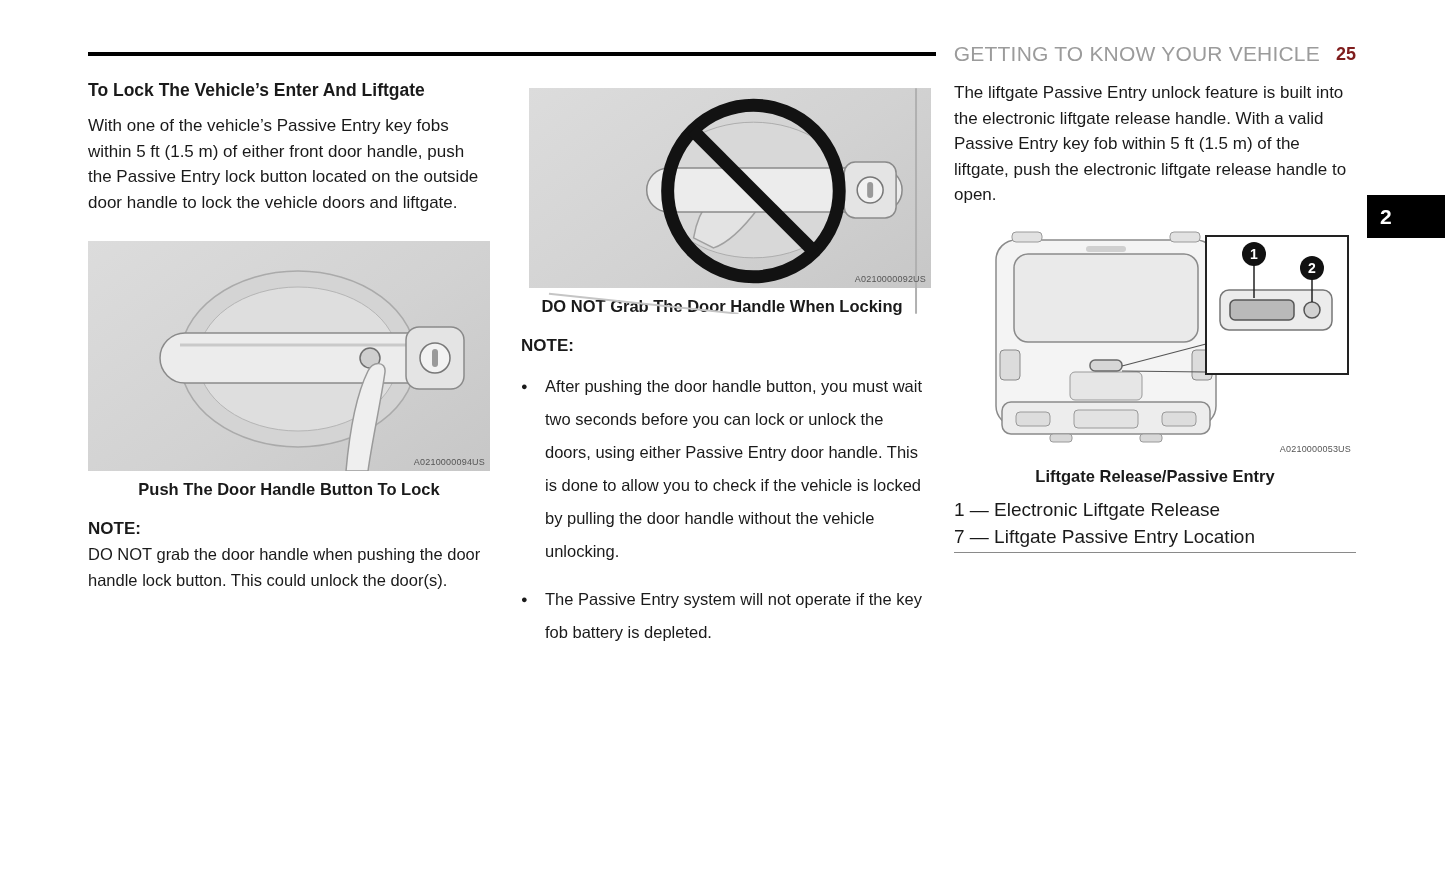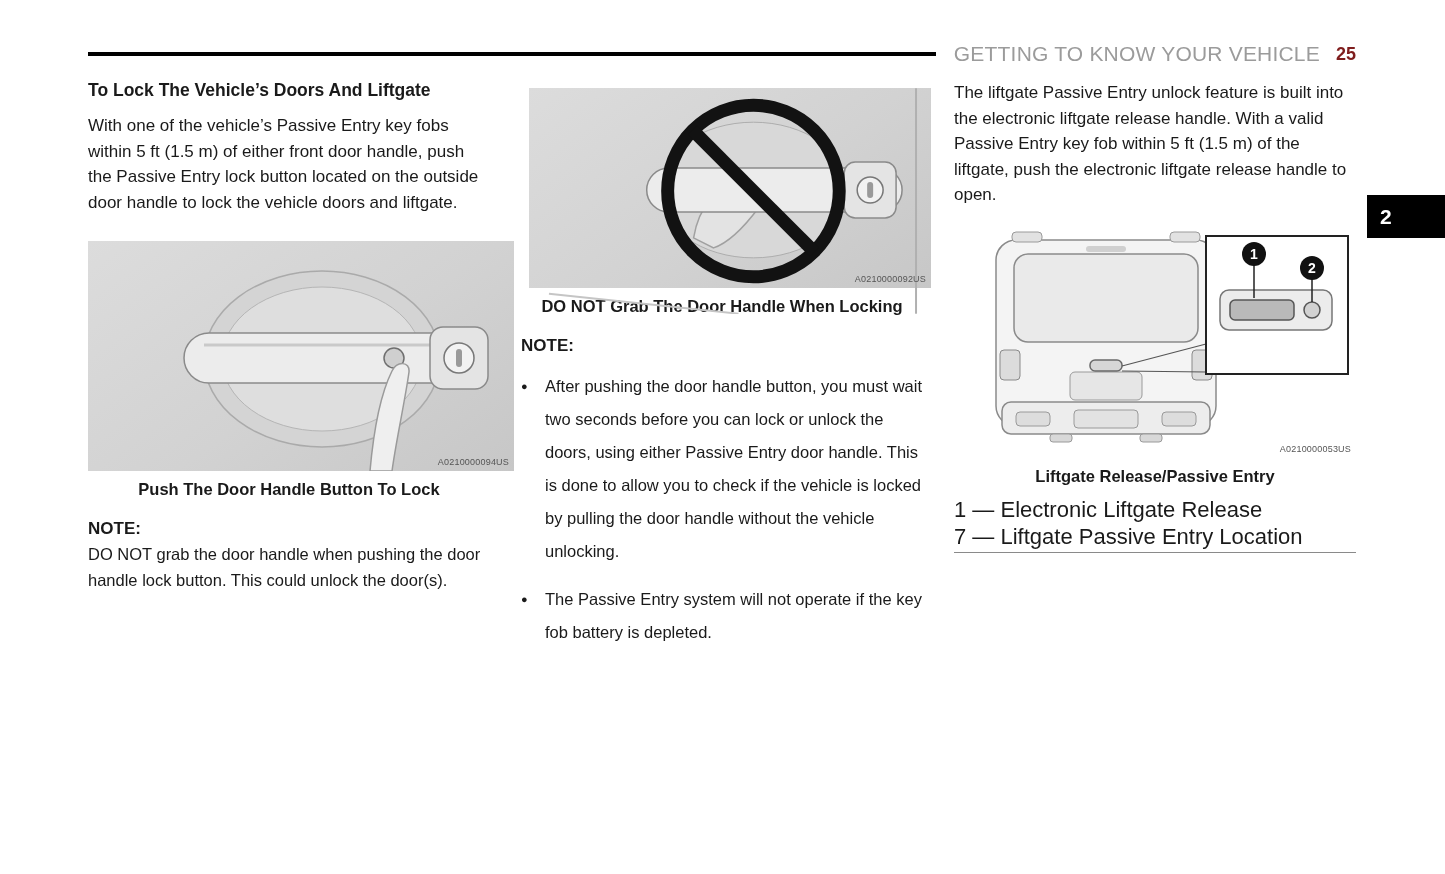--- a/index.html
+++ b/index.html
@@ -33,45 +33,45 @@
   .figure svg{display:block;}
   .watermark{position:absolute;right:5px;bottom:4px;font-size:9px;color:#555;letter-spacing:.2px;}
   .caption{text-align:center;font-weight:bold;font-size:16.5px;margin:9px 0 20px;}
   
   .note-label{font-weight:bold;font-size:17px;margin:0 0 3px;}
   .note-text{font-size:16.5px;line-height:25.5px;margin:0;}
   .bullets{list-style:none;margin:14px 0 0;padding:0;font-size:16.5px;line-height:33px;}
   .bullets li{position:relative;padding-left:24px;margin-bottom:15px;}
   .bullets li::before{content:"\25CF";position:absolute;left:0;top:0;font-size:11px;}
   
-  .legend{list-style:none;margin:2px 0 16px;padding:0 0 2px;border-bottom:1px solid #8a8a8a;font-size:22px;}
+  .legend{list-style:none;margin:2px 0 16px;padding:0 0 2px;border-bottom:1px solid #8a8a8a;font-size:19px;}
   .legend li{line-height:27px;}
 </style>
 </head>
 <body>
 
 <div>
 
   <header class="page-header">
     <div class="header-rule"></div>
     <span class="section-title">GETTING TO KNOW YOUR VEHICLE</span>
     <span class="page-number">25</span>
   </header>
 
   <div class="chapter-tab">
     <span>2</span>
   </div>
 
   <main class="columns">
 
     <section class="col">
-      <h2 class="heading">To Lock The Vehicle’s Doors And Liftgate</h2>
+      <h2 class="heading">To Lock The Vehicle’s Enter And Liftgate</h2>
       <p class="body-text">With one of the vehicle’s Passive Entry key fobs within 5 ft (1.5 m) of either front door handle, push the Passive Entry lock button located on the outside door handle to lock the vehicle doors and liftgate.</p>
 
-      <figure class="figure gray" style="height:230px;margin:0;padding-left:24px;">
+      <figure class="figure gray" style="height:230px;margin:0;">
         <svg viewBox="0 0 402 230" width="402" height="230">
           <ellipse cx="210" cy="118" rx="118" ry="88" fill="#d4d4d4" stroke="#aaaaaa" stroke-width="1.5"></ellipse>
           <ellipse cx="210" cy="118" rx="100" ry="72" fill="#dedede" stroke="#b5b5b5" stroke-width="1"></ellipse>
           <rect x="72" y="92" width="300" height="50" rx="25" fill="#ececec" stroke="#8a8a8a" stroke-width="1.5"></rect>
           <line x1="92" y1="104" x2="348" y2="104" stroke="#c9c9c9" stroke-width="3"></line>
           <rect x="318" y="86" width="58" height="62" rx="13" fill="#e4e4e4" stroke="#8a8a8a" stroke-width="1.5"></rect>
           <circle cx="347" cy="117" r="15" fill="#f2f2f2" stroke="#777777" stroke-width="1.5"></circle>
           <rect x="344" y="108" width="6" height="18" rx="3" fill="#9a9a9a"></rect>
           <circle cx="282" cy="117" r="10" fill="#cfcfcf" stroke="#6f6f6f" stroke-width="1.5"></circle>
           <path d="M 258 230 C 262 185 270 150 280 130 C 285 120 298 120 297 131 C 293 160 284 200 280 230 Z" fill="#efefef" stroke="#9a9a9a" stroke-width="1.5"></path>

